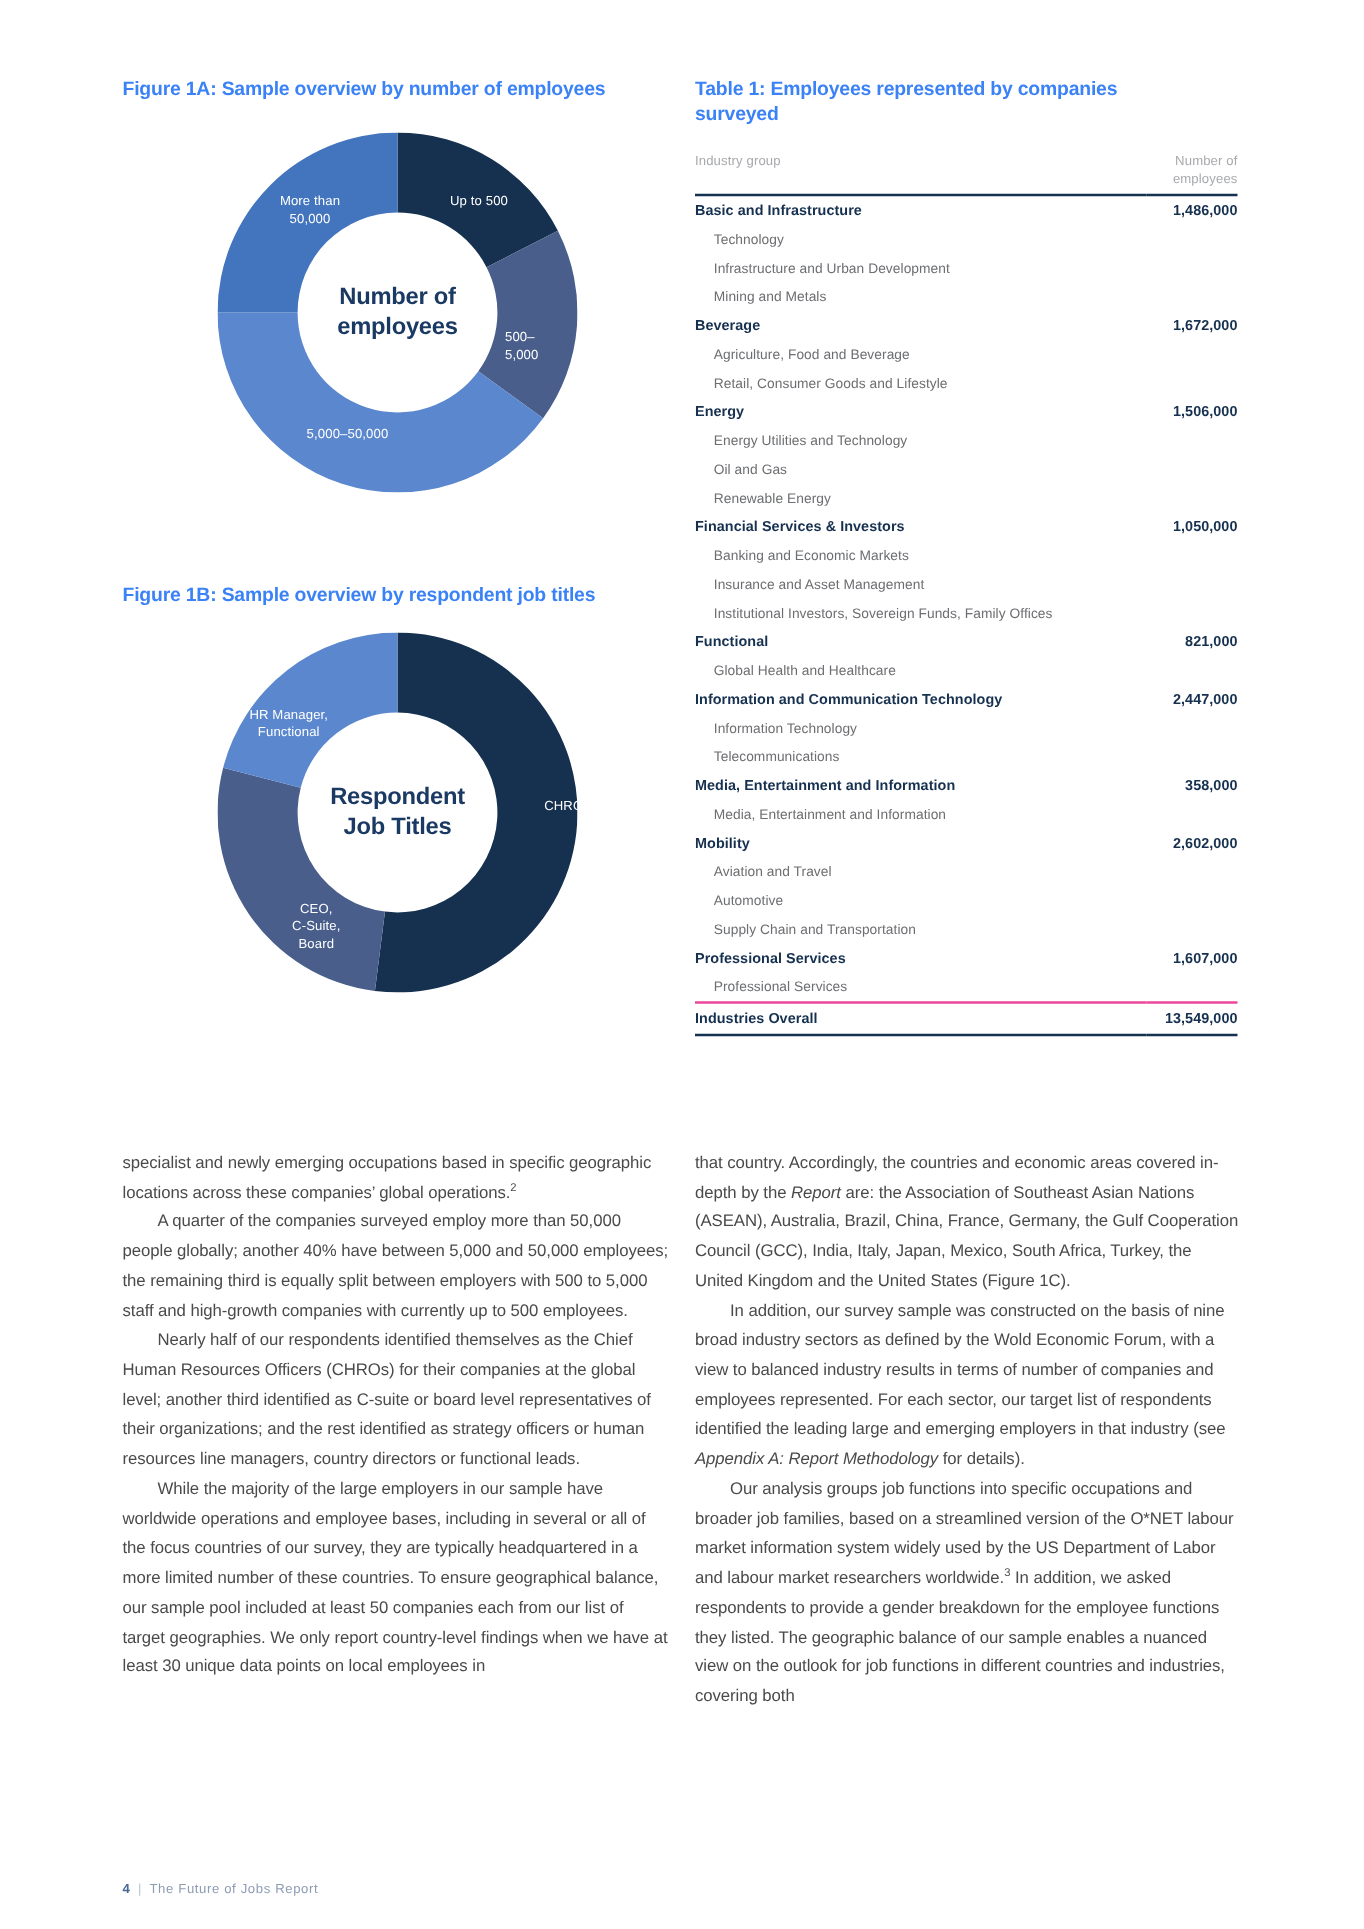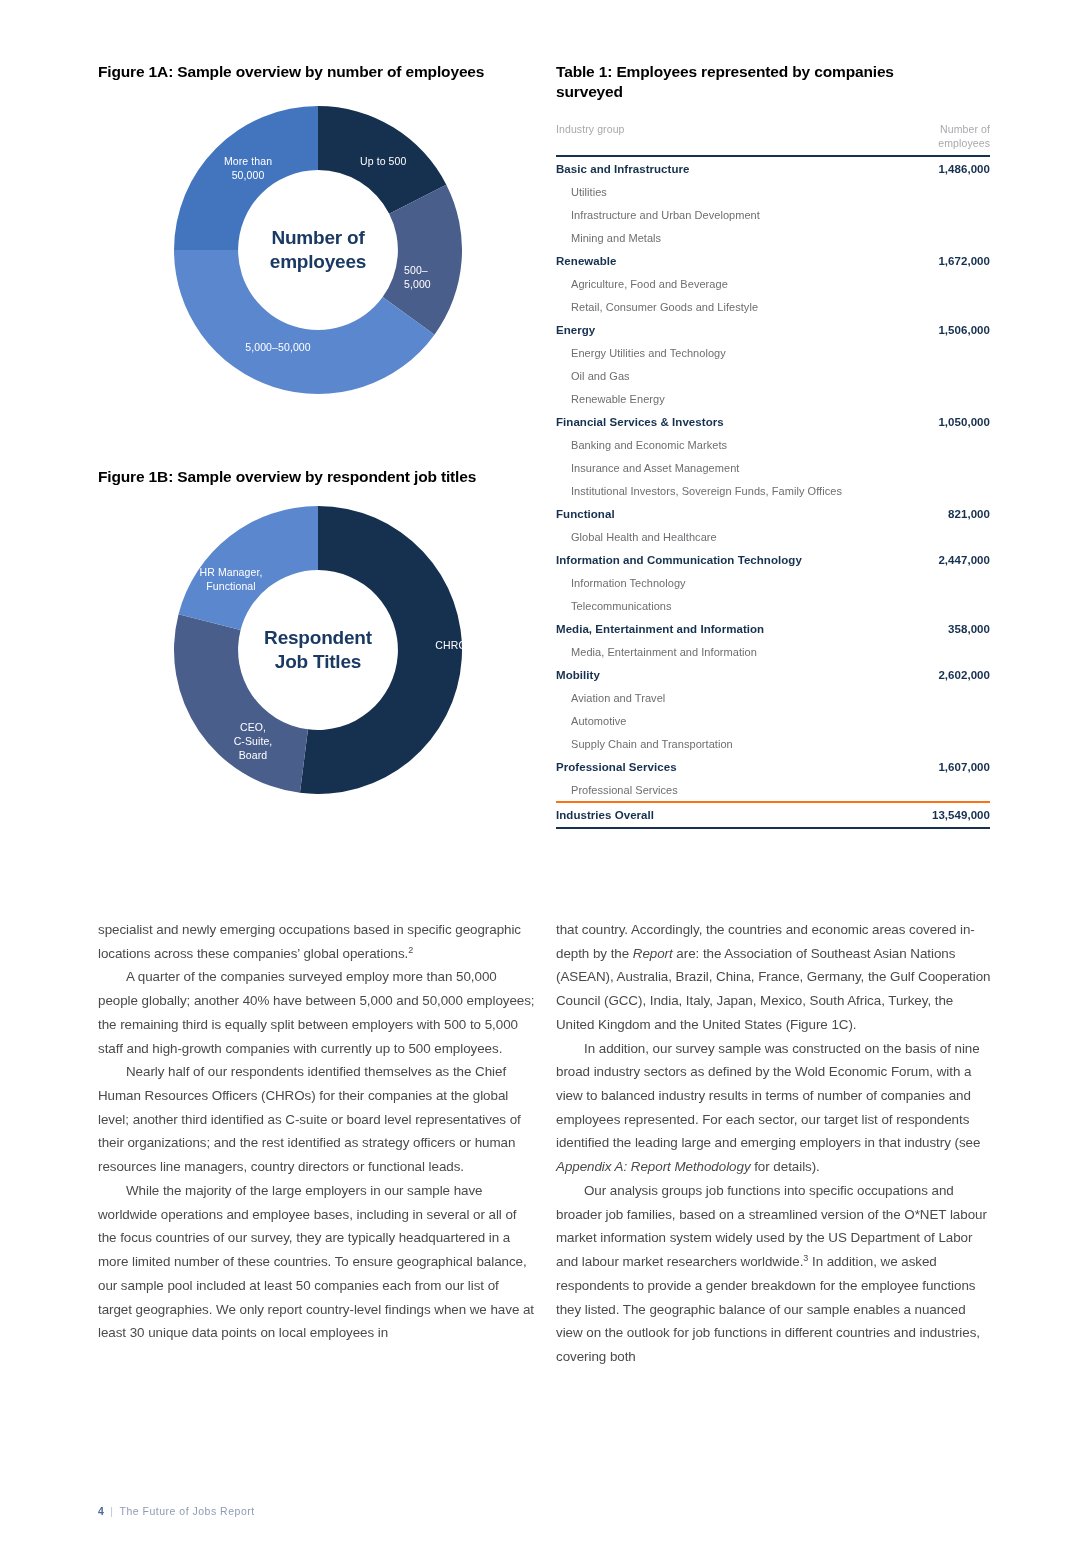--- a/index.html
+++ b/index.html
@@ -11,21 +11,21 @@
     position:relative;
     overflow:hidden;
   }
   .page{position:absolute;left:0;top:0;width:1091px;height:1543px;}
 
   
   .fig-title{
     position:absolute;
     font-size:15.5px;
     font-weight:bold;
-    color:#000000;
+    color:#3b82f6;
     letter-spacing:-0.15px;
     line-height:1.32;
   }
   #fig1a-title{left:98px;top:62px;width:450px;}
   #fig1b-title{left:98px;top:467px;width:450px;}
   #table1-title{left:556px;top:62px;width:400px;}
 
   
   .donut-wrap{position:absolute;}
   #donut-a{left:174px;top:106px;width:288px;height:288px;}
@@ -70,21 +70,21 @@
   thead tr{border-bottom:2px solid #16304f;}
   .row-group td{
     font-size:11.5px;font-weight:bold;color:#16304f;
     padding-top:6px;padding-bottom:5px;letter-spacing:0.05px;
   }
   .row-group td.num{text-align:right;white-space:nowrap;}
   .row-sub td{
     font-size:11px;font-weight:normal;color:#6d6e71;
     padding-top:6px;padding-bottom:5px;padding-left:15px;letter-spacing:0.05px;
   }
-  .row-total{border-top:2px solid #f97316;border-bottom:2px solid #16304f;}
+  .row-total{border-top:2px solid #ec4899;border-bottom:2px solid #16304f;}
   .row-total td{
     font-size:11.5px;font-weight:bold;color:#16304f;
     padding-top:6px;padding-bottom:6px;letter-spacing:0.05px;
   }
   .row-total td.num{text-align:right;}
 
   
   .col-text{
     position:absolute;
     font-size:13.4px;
@@ -164,33 +164,33 @@
             <span>employees</span>
           </th>
         </tr>
       </thead>
       <tbody id="table-body">
           <tr class="row-group">
             <td>Basic and Infrastructure</td>
             <td class="num">1,486,000</td>
           </tr>
           <tr class="row-sub">
-            <td>Utilities</td>
+            <td>Technology</td>
             <td class="num"></td>
           </tr>
           <tr class="row-sub">
             <td>Infrastructure and Urban Development</td>
             <td class="num"></td>
           </tr>
           <tr class="row-sub">
             <td>Mining and Metals</td>
             <td class="num"></td>
           </tr>
           <tr class="row-group">
-            <td>Renewable</td>
+            <td>Beverage</td>
             <td class="num">1,672,000</td>
           </tr>
           <tr class="row-sub">
             <td>Agriculture, Food and Beverage</td>
             <td class="num"></td>
           </tr>
           <tr class="row-sub">
             <td>Retail, Consumer Goods and Lifestyle</td>
             <td class="num"></td>
           </tr>

